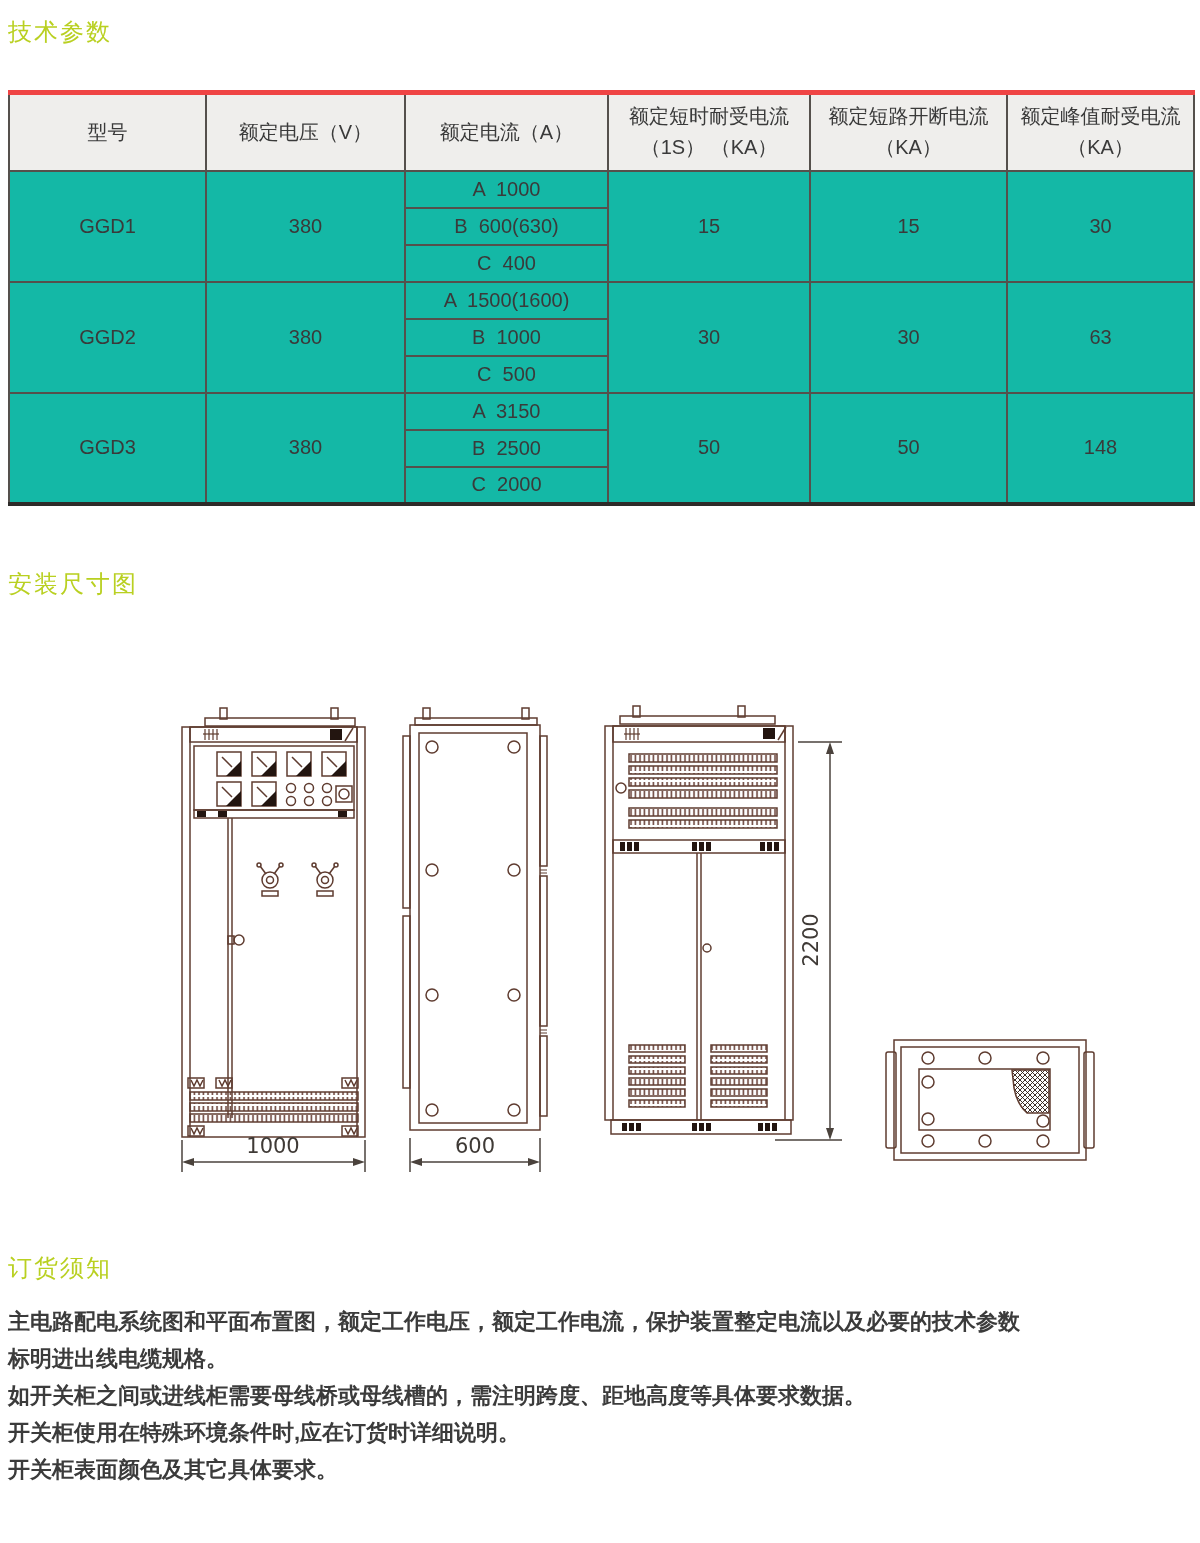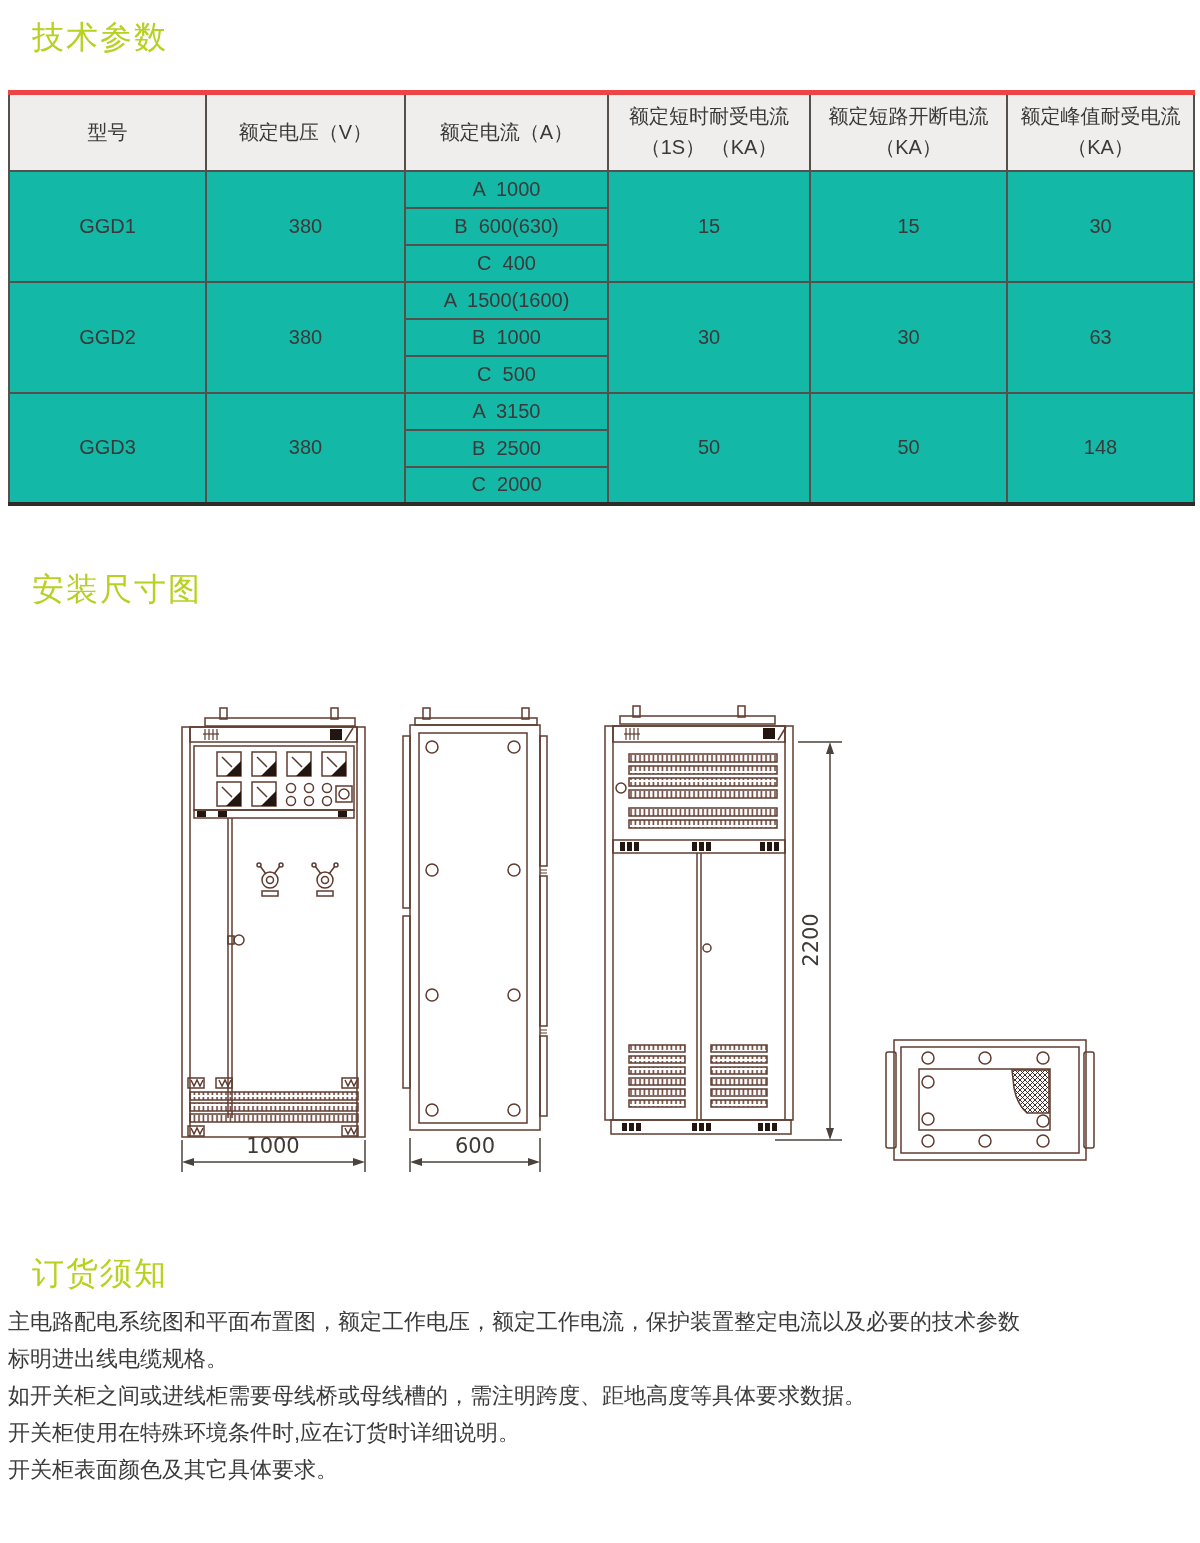--- a/index.html
+++ b/index.html
@@ -3,22 +3,22 @@
 <meta charset="utf-8">
 <style>
   * { margin:0; padding:0; box-sizing:border-box; }
   body { background:#fff; }
   .page {
     position:relative; width:1200px; height:1543px; background:#ffffff;
     font-family:"Liberation Sans","DejaVu Sans",sans-serif; color:#3a3a3a;
     overflow:hidden;
   }
   .section-title {
-    position:absolute; left:8px; font-size:32px; font-weight:500;
-    color:#b9d021; letter-spacing:2px;margin-left:24px;
+    position:absolute; left:8px; font-size:24px; font-weight:500;
+    color:#b9d021; letter-spacing:2px;
   }
   #title-tech { top:16px; }
   #title-dims { top:568px; }
   #title-order { top:1252px;text-align:right; }
 
   table.specs {
     position:absolute; left:8px; top:90px; width:1185px;
     border-collapse:collapse; table-layout:fixed;
     font-size:20px; color:#3a3a3a;
   }
@@ -33,21 +33,21 @@
   table.specs tbody td { background:#14b8a6; height:37px; font-weight:400; }
   td.current { white-space:pre; }
 
   .drawings { position:absolute; left:170px; top:700px; width:940px; height:480px; }
   svg text { font-family:"DejaVu Sans","Liberation Sans",sans-serif; }
 
   .notes {
     position:absolute; left:8px; top:1303px; width:1160px;
     font-size:22px; line-height:37px; color:#3b3b3b;
   }
-  .notes div { white-space:nowrap; }
+  .notes div { white-space:nowrap;font-weight:bold; }
 </style>
 </head>
 <body>
 
 <div class="page">
 
   <div class="section-title" id="title-tech">技术参数</div>
 
   <table class="specs">
     <colgroup>

